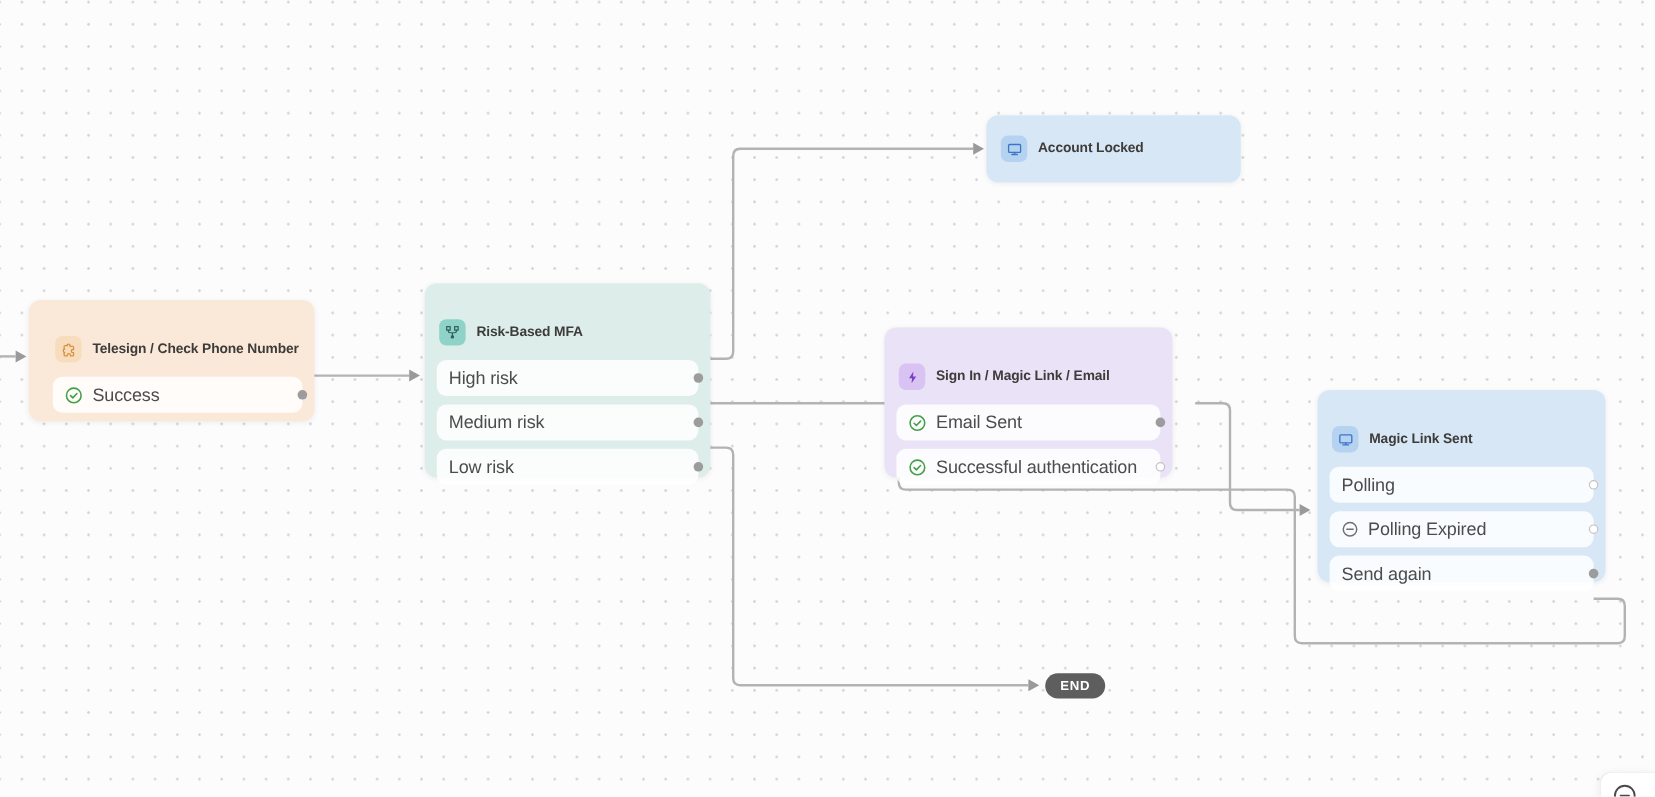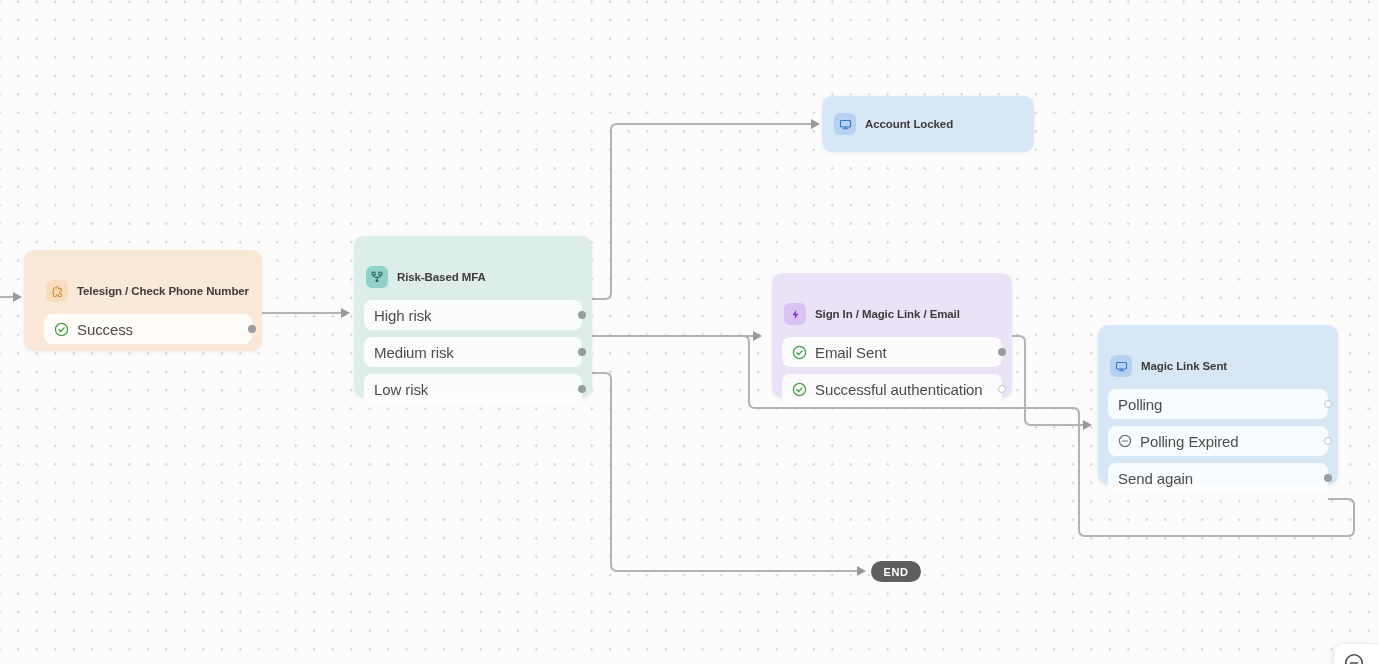--- a/index.html
+++ b/index.html
@@ -146,21 +146,21 @@
       <span class="icon-box">
         <svg width="15" height="15" viewBox="0 0 24 24">
             <rect x="4" y="5.5" width="16" height="10.5" rx="1.3" fill="none" stroke="currentColor" stroke-width="1.8"></rect>
             <path d="M12 16 v2.3 M8.2 18.8 h7.6" fill="none" stroke="currentColor" stroke-width="1.8" stroke-linecap="round"></path>
           </svg>
       </span>
       <span class="node-title">Account Locked</span>
     </div>
   </div>
 
-  <div class="node" style="left: 772px; top: 273px; width: 240px; height: 125px; --bg: #eae2f6; --icon-bg: #d8c3f2; --icon-color: #7c3ec5;">
+  <div class="node" style="left: 737px; top: 273px; width: 240px; height: 125px; --bg: #eae2f6; --icon-bg: #d8c3f2; --icon-color: #7c3ec5;">
     <div class="node-header">
       <span class="icon-box">
         <svg width="13" height="13" viewBox="0 0 24 24">
             <polygon points="13.2,3 6.5,13.2 11.2,13.2 10.4,21 17.5,10.6 12.6,10.6" fill="currentColor"></polygon>
           </svg>
       </span>
       <span class="node-title">Sign In / Magic Link / Email</span>
     </div>
     <div class="row">
       <svg width="15" height="15" viewBox="0 0 16 16">

